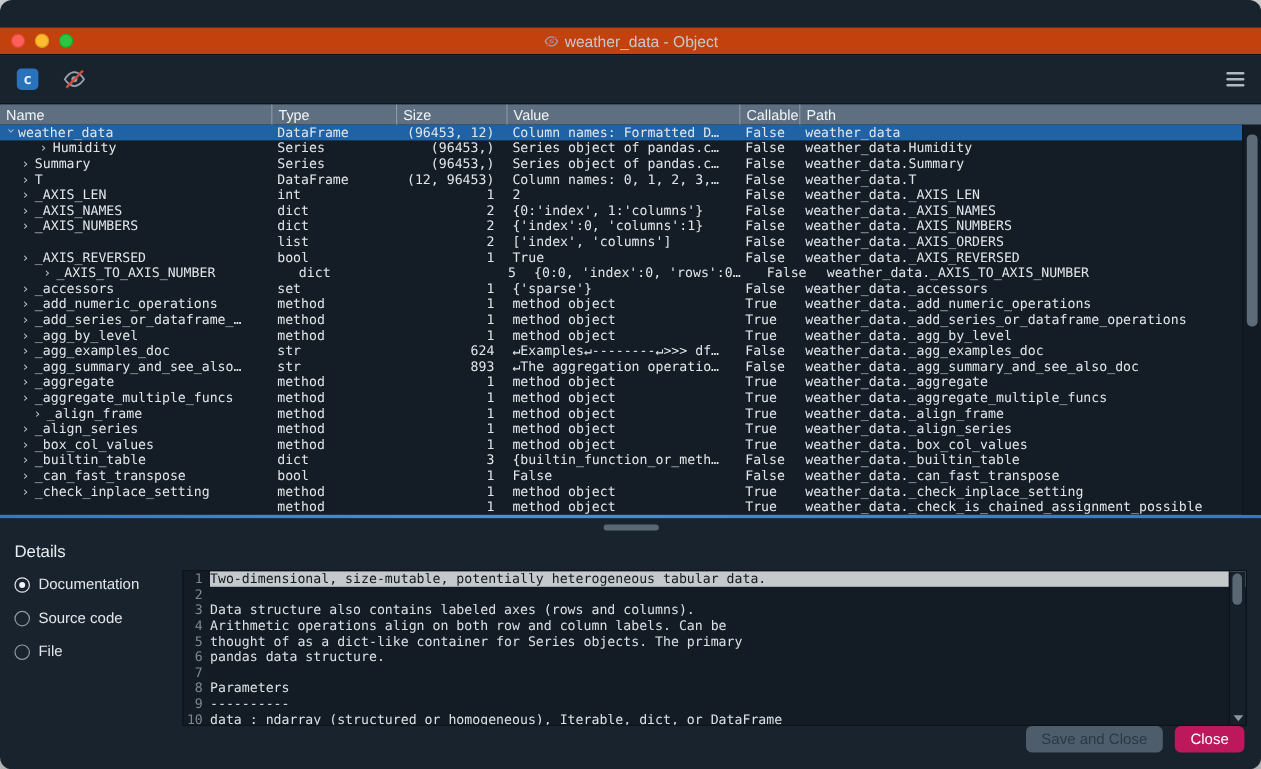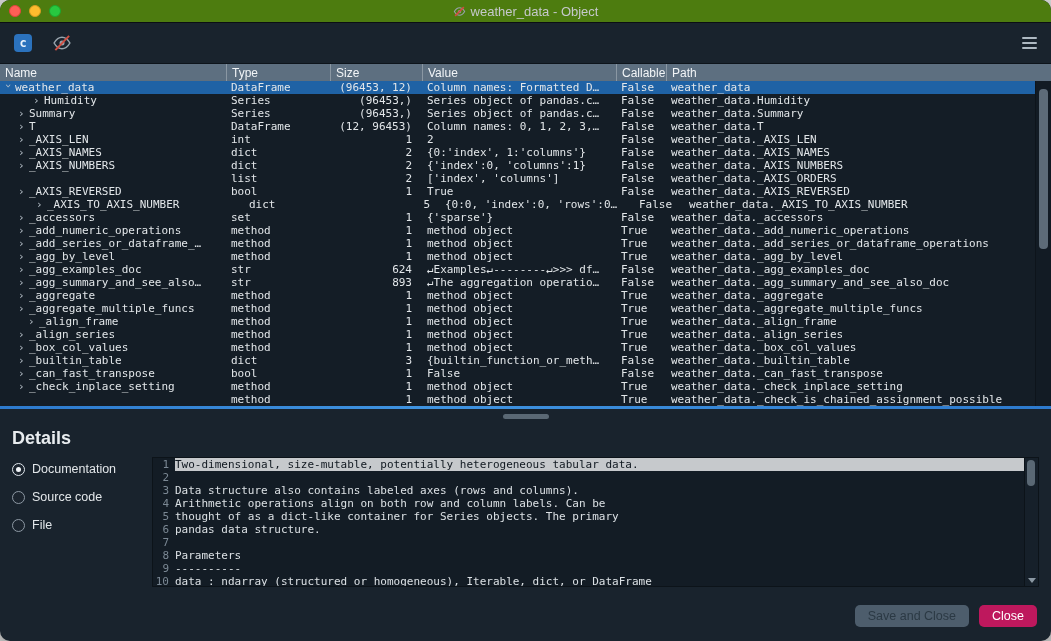--- a/index.html
+++ b/index.html
@@ -1,21 +1,21 @@
 <!DOCTYPE html>
 <html><head>
 <meta charset="utf-8">
 <style>
   html,body{margin:0;padding:0;background:#d7d7d7;}
   .window{position:relative;width:1051px;height:641px;border-radius:10px;overflow:hidden;
     background:#19232d;font-family:"Liberation Sans",sans-serif;box-shadow:0 10px 30px rgba(0,0,0,.4);}
 
   
-  .titlebar{height:22px;background:#4d7c0f;border-bottom:1px solid #0b0f13;position:relative;
-    display:flex;align-items:center;justify-content:center;}
+  .titlebar{height:22px;background:#c2410c;border-bottom:1px solid #0b0f13;position:relative;
+    display:flex;align-items:center;justify-content:center;margin-top:23px;}
   .traffic{position:absolute;left:9px;top:5px;display:flex;gap:8px;}
   .light{width:12px;height:12px;border-radius:50%;display:inline-block;}
   .light.red{background:#ff5f57;border:1px solid #e0443e;box-sizing:border-box}
   .light.yellow{background:#febc2e;border:1px solid #d89c21;box-sizing:border-box}
   .light.green{background:#28c840;border:1px solid #1da62f;box-sizing:border-box}
   .title-wrap{display:flex;align-items:center;gap:5px;color:#c6c9cc;font-size:13px;}
 
   
   .toolbar{height:40px;background:#19232d;border-bottom:1px solid #0d141b;
     display:flex;align-items:center;padding:0 12px;gap:16px;}
@@ -49,21 +49,21 @@
 
   .vscroll{width:15px;background:#121b24;border-left:1px solid #0d141b;position:relative;}
   .vthumb{position:absolute;top:8px;left:3px;width:9px;height:160px;border-radius:4px;background:#5d6b78;}
 
   .divider{height:3px;background:linear-gradient(90deg,#2d7acd,#3f93e0 40%,#2d7acd);}
   .splitter{height:14px;display:flex;align-items:center;justify-content:center;background:#19232d;}
   .grip{width:46px;height:5px;border-radius:3px;background:#5a6874;}
 
   
   .details{padding:2px 12px 0;}
-  .details-title{font-size:18px;font-weight:bold;color:#e8ecef;margin:3px 0 8px;}
+  .details-title{font-size:14px;font-weight:normal;color:#e8ecef;margin:3px 0 8px;}
   .details-body{display:flex;}
   .radio-col{width:140px;display:flex;flex-direction:column;gap:14px;padding-top:5px;flex:none;}
   .radio-row{display:flex;align-items:center;gap:7px;color:#e2e6e9;font-size:12.5px;cursor:pointer;}
   .radio{width:13px;height:13px;border-radius:50%;border:1px solid #8d99a4;box-sizing:border-box;
     position:relative;background:#1b242e;flex:none;}
   .radio.selected{border-color:#dfe6ec;}
   .radio.selected::after{content:"";position:absolute;left:3px;top:3px;width:5px;height:5px;
     border-radius:50%;background:#f2f6f9;}
 
   .doc{flex:1;height:128px;background:#131c25;border:1px solid #0c1319;position:relative;overflow:hidden;}

